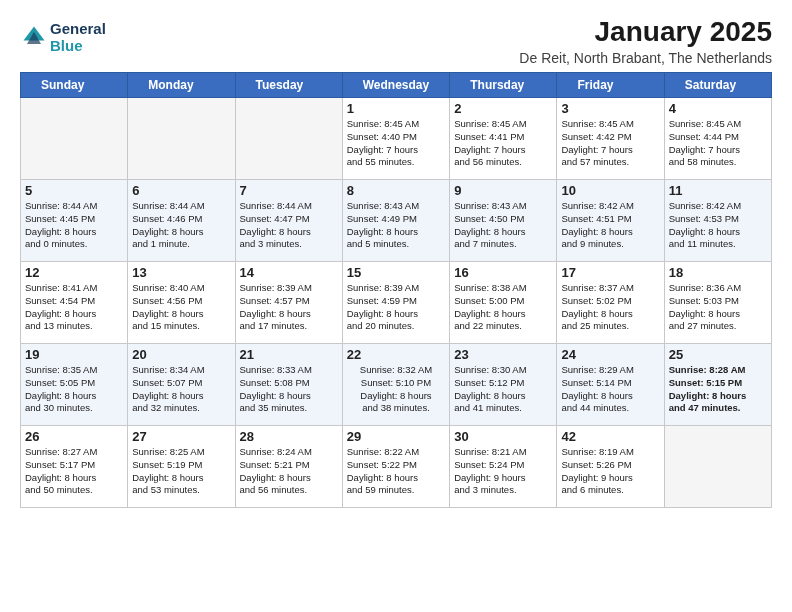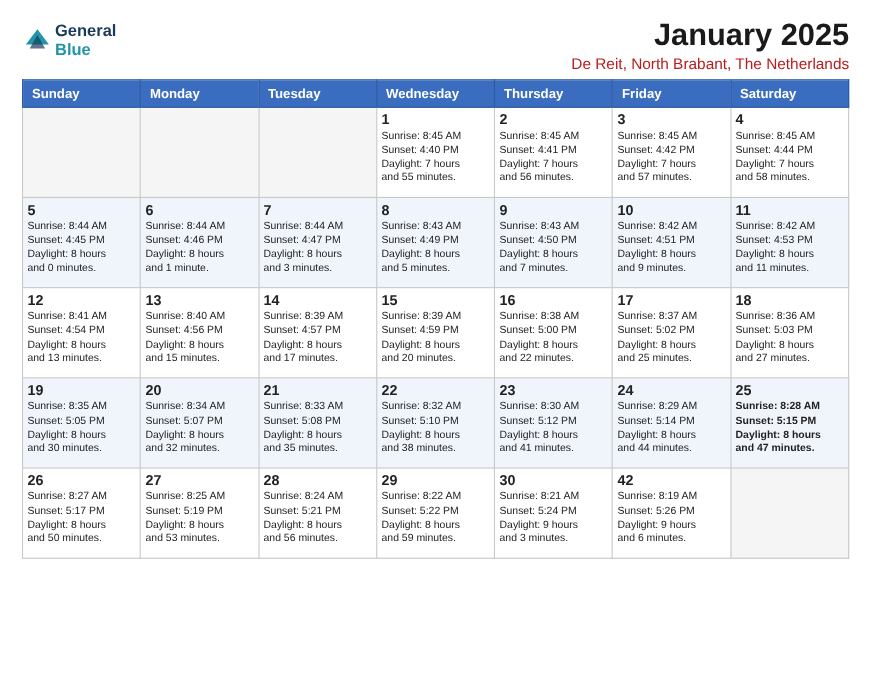--- a/index.html
+++ b/index.html
@@ -33,34 +33,34 @@
     .title-block {
       text-align: right;
     }
     .calendar-title {
       font-size: 28px;
       font-weight: bold;
       color: #1a1a1a;
     }
     .calendar-subtitle {
       font-size: 14px;
-      color: #b91c1c;
+      color: #404040;
       margin-top: 2px;
     }
     .calendar {
       width: 100%;
       border-collapse: collapse;
       margin-top: 6px;
     }
     .calendar th {
       background: #3a6cbf;
       color: #fff;
       font-size: 12px;
       font-weight: bold;
-      padding: 5px 8px;
+      padding: 5px 20px;
       text-align: left;
       border: 1px solid #2a5aa0;
     }
     .calendar td {
       border: 1px solid #c8c8c8;
       vertical-align: top;
       padding: 3px 4px;
       width: calc(100% / 7);
       height: 82px;
       font-size: 10px;
@@ -270,21 +270,21 @@
           </td>
           <td>
             <div class="day-num">21</div>
             <div class="day-info" style="white-space: pre-line;">Sunrise: 8:33 AM
 Sunset: 5:08 PM
 Daylight: 8 hours
 and 35 minutes.</div>
           </td>
           <td>
             <div class="day-num">22</div>
-            <div class="day-info" style="white-space: pre-line;">Sunrise: 8:32 AM
+            <div class="day-info" style="white-space: pre-line; text-align: center;">Sunrise: 8:32 AM
 Sunset: 5:10 PM
 Daylight: 8 hours
 and 38 minutes.</div>
           </td>
           <td>
             <div class="day-num">23</div>
             <div class="day-info" style="white-space: pre-line;">Sunrise: 8:30 AM
 Sunset: 5:12 PM
 Daylight: 8 hours
 and 41 minutes.</div>

